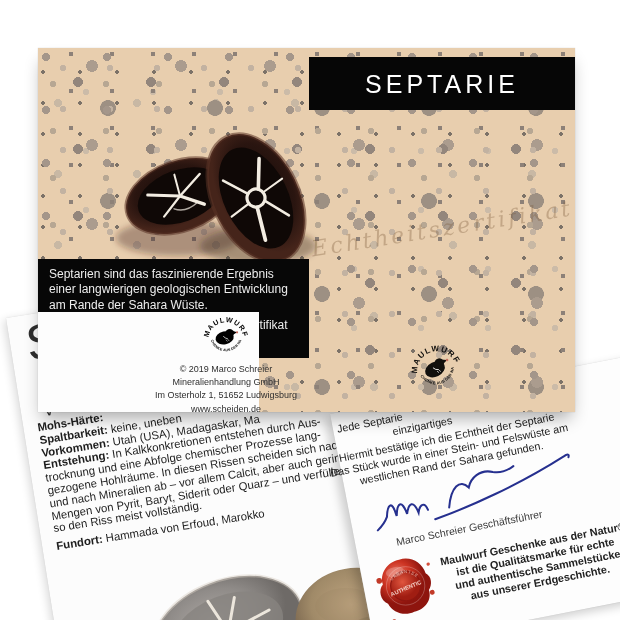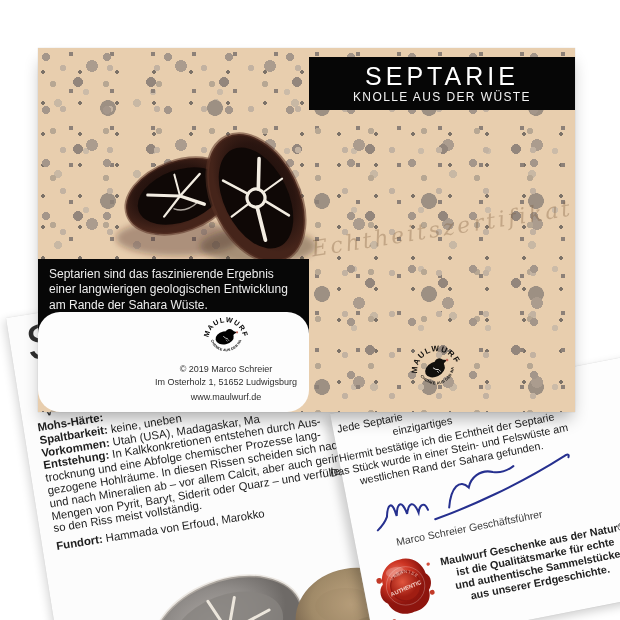--- a/index.html
+++ b/index.html
@@ -62,21 +62,21 @@
     color:rgba(122,90,58,.34);white-space:nowrap;}
   .front-stones{position:absolute;left:68px;top:78px;width:228px;height:160px;}
   .banner{position:absolute;right:0;top:9px;width:266px;height:53px;background:#060606;
     display:flex;flex-direction:column;align-items:center;justify-content:center;color:#fff;}
   .banner .t{font-size:25px;font-weight:300;letter-spacing:4px;line-height:26px;}
   .banner .s{font-size:12px;font-weight:400;letter-spacing:1.4px;margin-top:1px;color:#f3f3f3;}
   .descbox{position:absolute;left:0;top:211px;width:249px;background:#070707;
     padding:8px 11px 9px;color:#ededed;font-size:12px;line-height:1.28;}
   .descbox p{margin:0;}
   .descbox p + p{margin-top:5px;}
-  .panel{position:absolute;left:0;top:264px;width:271px;height:100px;background:#fdfdfd;border-radius:22px;}
+  .panel{position:absolute;left:0;top:264px;width:221px;height:100px;background:#fdfdfd;}
   .pub{position:absolute;left:100px;top:1px;width:176px;text-align:center;color:#2f2f2f;}
   .pub .logo{width:46px;height:46px;display:inline-block;}
   .pub .addr{font-size:9px;line-height:1.42;}
   .pub .web{font-size:9px;margin-top:3px;}
   .stamp{position:absolute;left:372px;top:293px;width:52px;height:52px;
     transform:rotate(-14deg);opacity:.92;}
 </style>
 </head>
 <body>
 
@@ -252,38 +252,38 @@
           <path d="M9,3 L42,10" stroke-width="3.8"></path>
           <path d="M-8,6 L-30,22" stroke-width="2.6"></path>
           <path d="M2,9 L6,30" stroke-width="2.2"></path>
           <path d="M-2,-9 L-6,-32" stroke-width="2"></path>
         </g>
       </g>
     </svg>
 
     <div class="banner">
       <div class="t">SEPTARIE</div>
-      <div class="s">KNOLLE AUS DER WÜSTE</div>
     </div>
 
     <div class="descbox">
       <p>Septarien sind das faszinierende Ergebnis einer langwierigen geologischen Entwicklung am Rande der Sahara Wüste.</p>
       <p>Weitere Informationen und Echtheitszertifikat innen.</p>
     </div>
 
     <div class="panel">
       <div class="pub">
         <svg class="logo" viewBox="0 0 100 100">
             <use href="#mwlogo"></use>
           </svg>
         <div class="addr">
           <div>© 2019 Marco Schreier</div>
+          <div>Mineralienhandlung GmbH</div>
           <div>Im Osterholz 1, 51652 Ludwigsburg</div>
         </div>
-        <div class="web">www.maulwurf.de</div>
+        <div class="web">www.scheiden.de</div>
       </div>
     </div>
 
     <svg class="stamp" viewBox="0 0 100 100">
         <use href="#mwlogo"></use>
       </svg>
   </div>
 
 </div>
 

